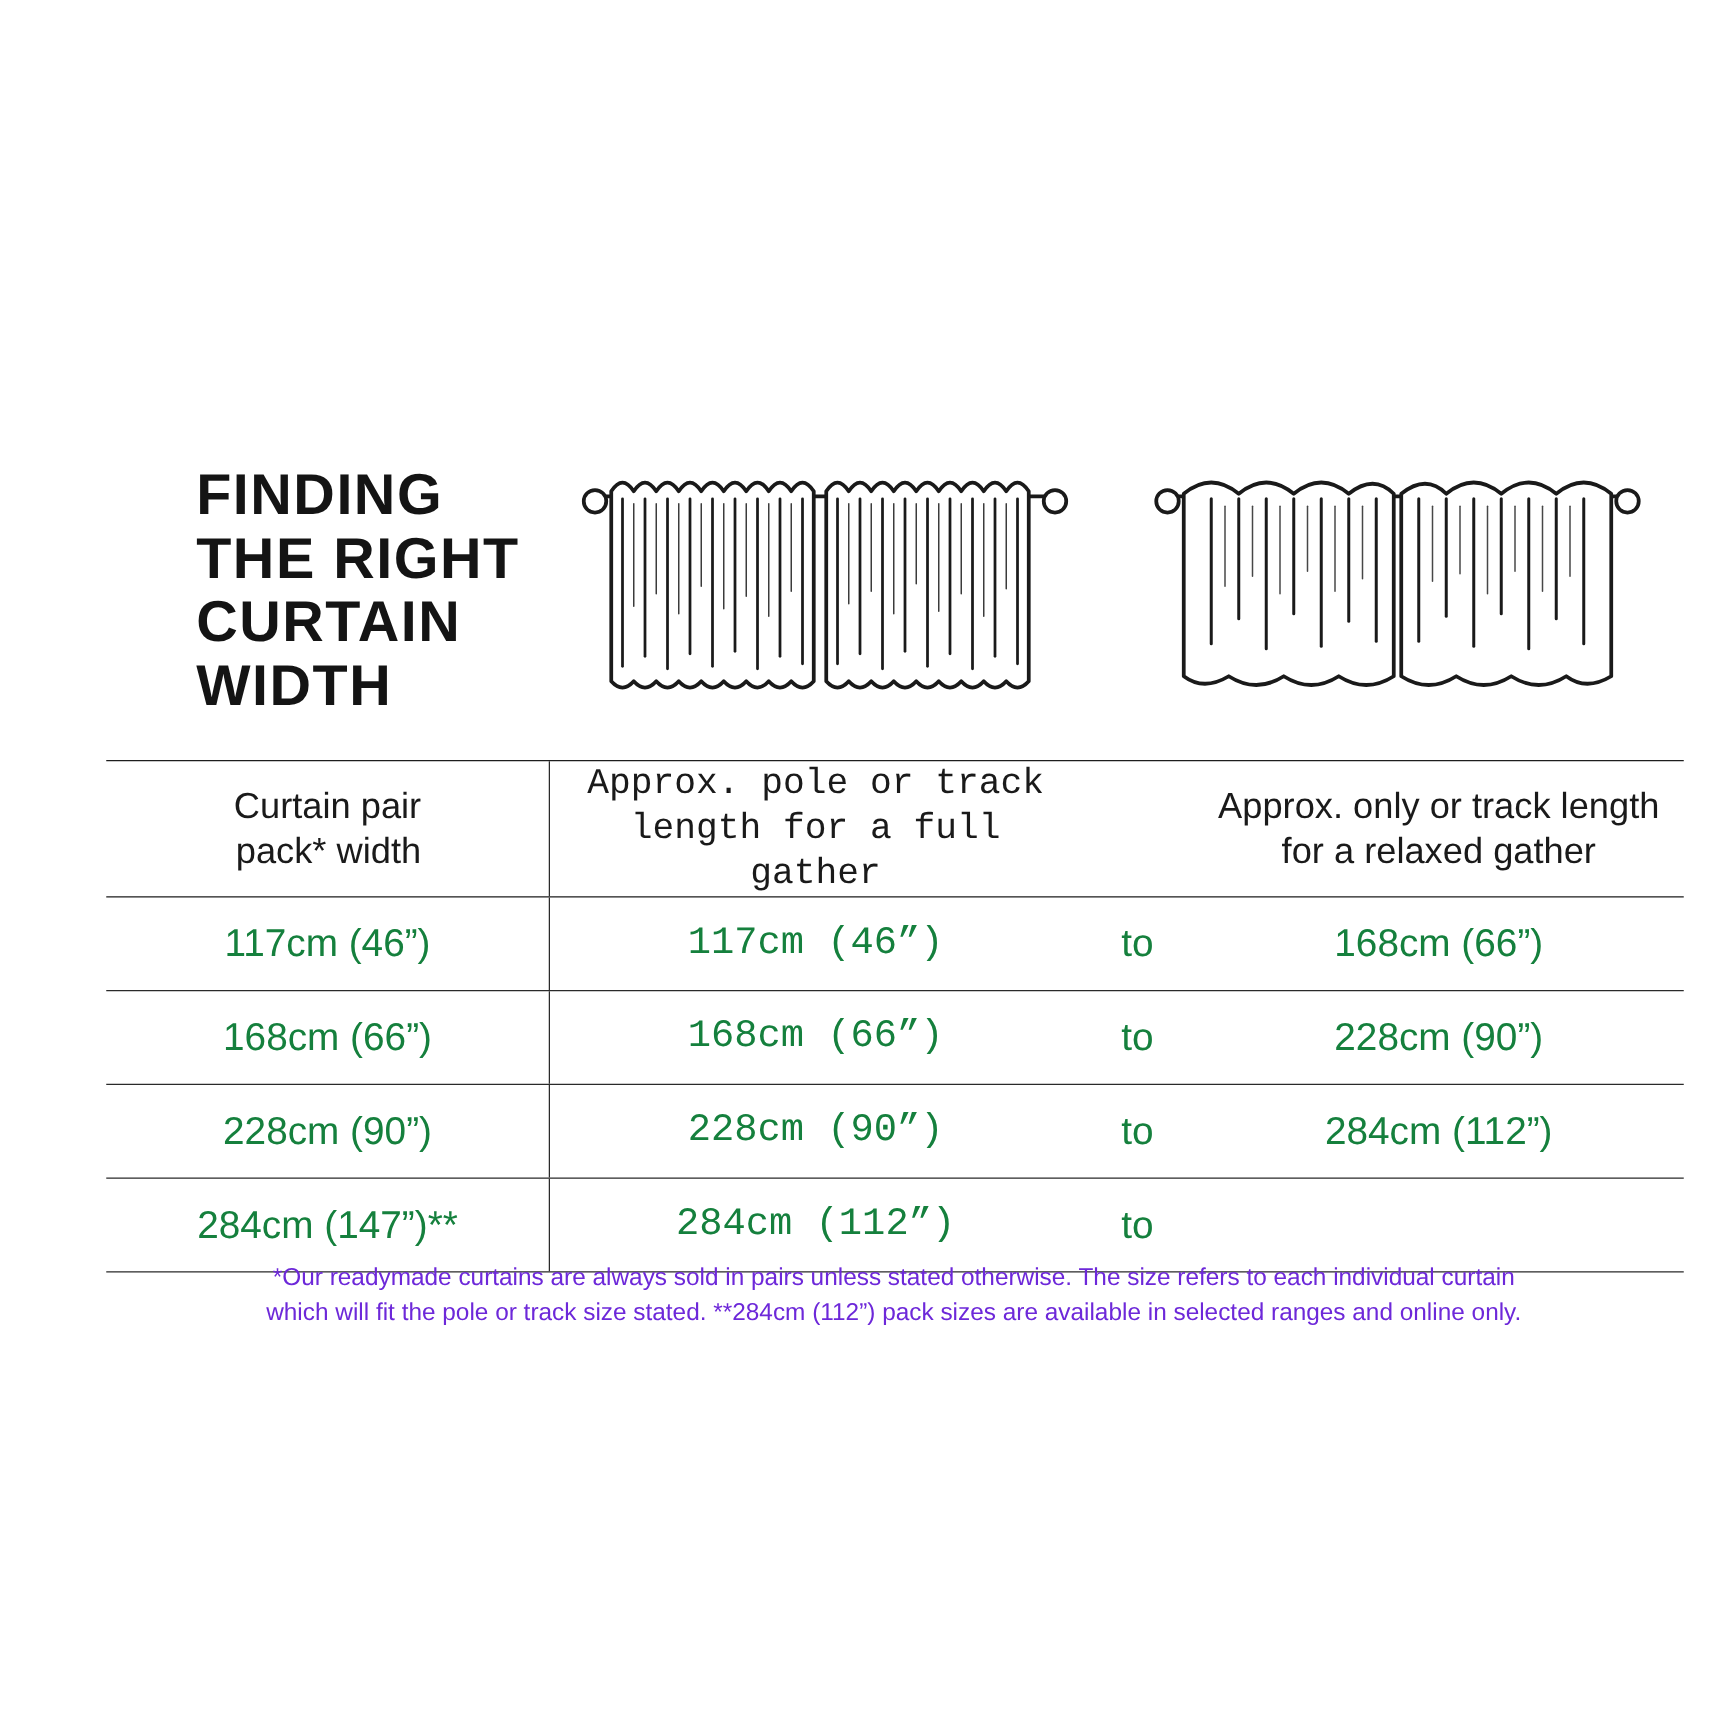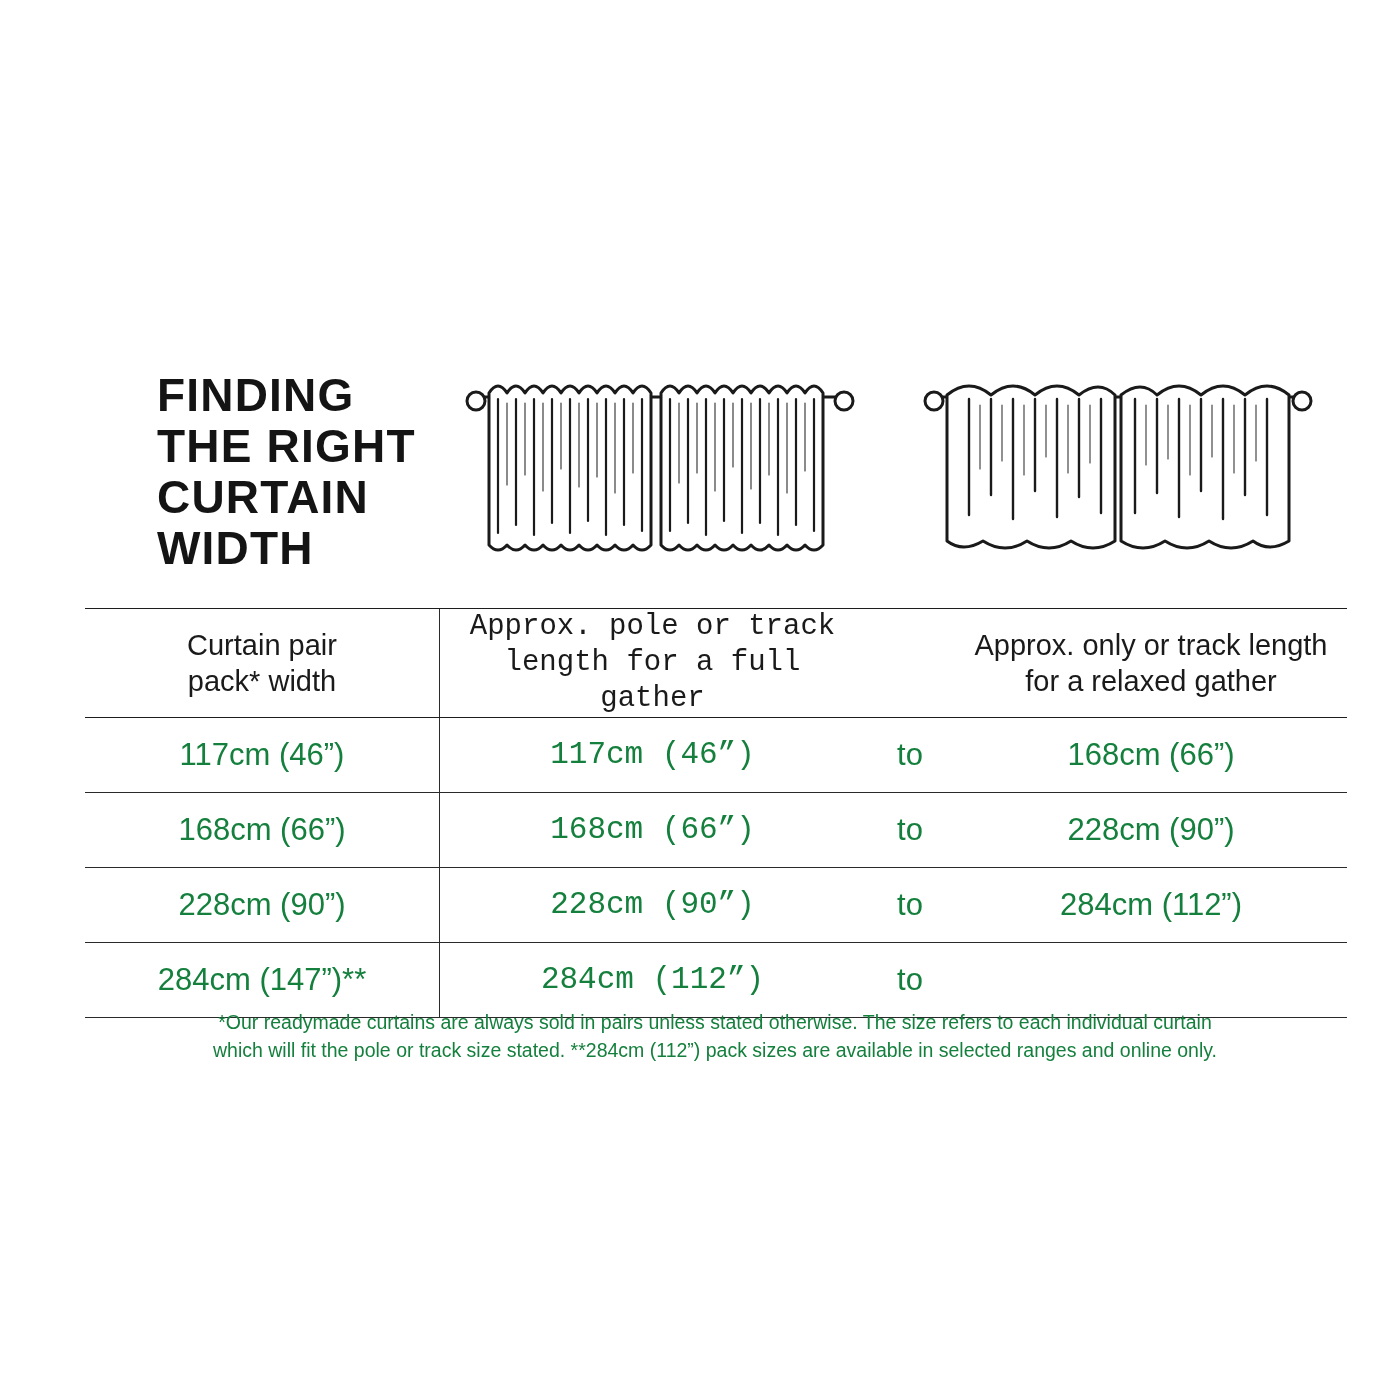--- a/index.html
+++ b/index.html
@@ -83,20 +83,21 @@
     display: flex;
     align-items: center;
     justify-content: center;
     text-align: center;
     padding: 0 8px;
   }
 
   .col1 {
     width: 355px;
     border-right: 1.4px solid #2a2a2a;
+    text-align: right;
   }
   .col2 {
     width: 425px;
     font-family: Liberation Mono, monospace;
   }
   .colto {
     width: 90px;
   }
   .col3 {
     width: 392px;
@@ -127,21 +128,21 @@
 
   
   .footnote {
     position: absolute;
     left: 150px;
     top: 1008px;
     width: 1090px;
     text-align: center;
     font-size: 19.5px;
     line-height: 28px;
-    color: #15803d;
+    color: #6d28d9;
   }
   .footnote div { display: block; }
 </style>
 </head>
 <body>
 
 <div class="page">
 
   <div class="header">
 

